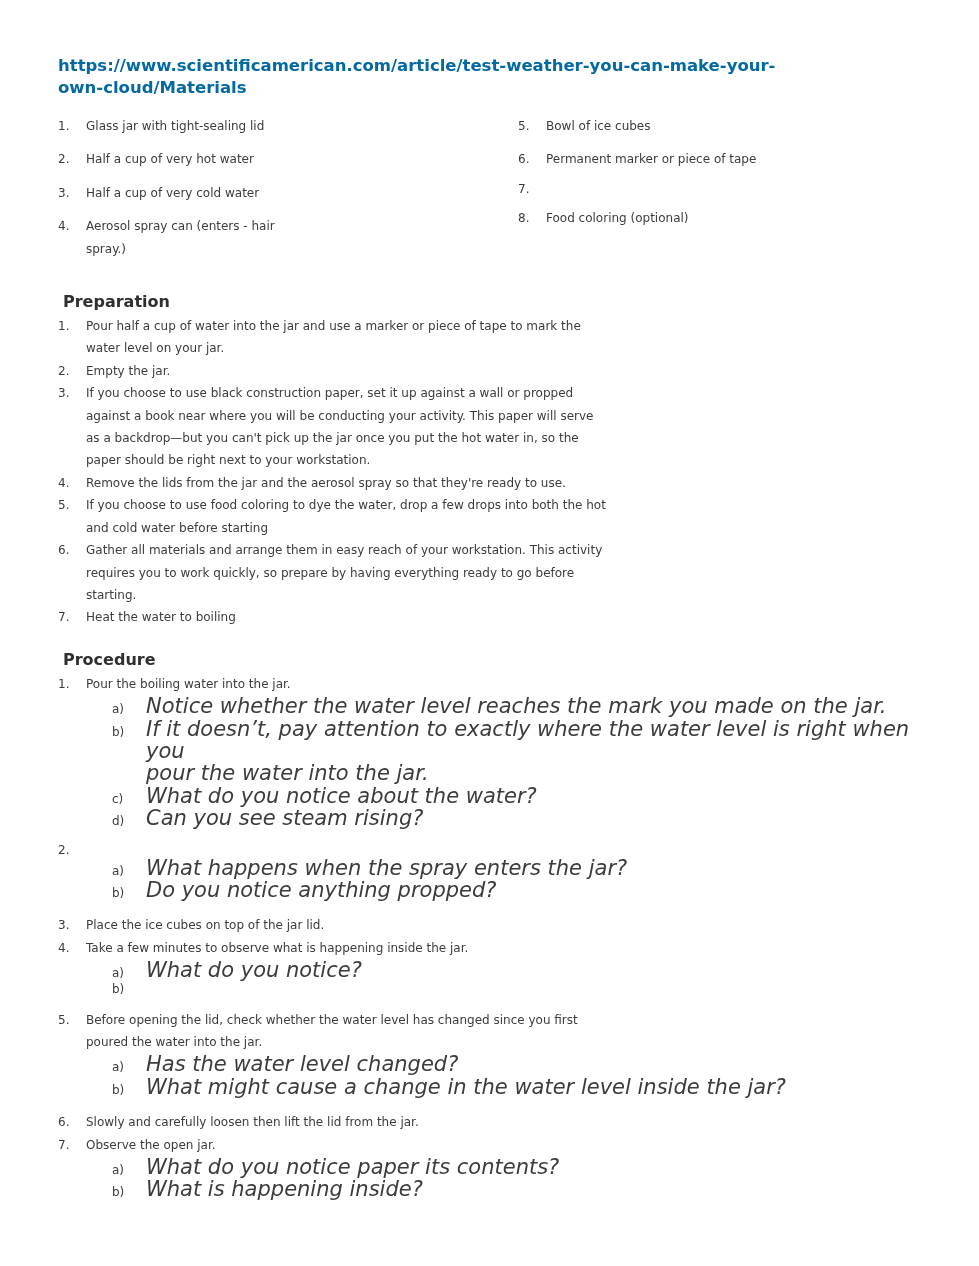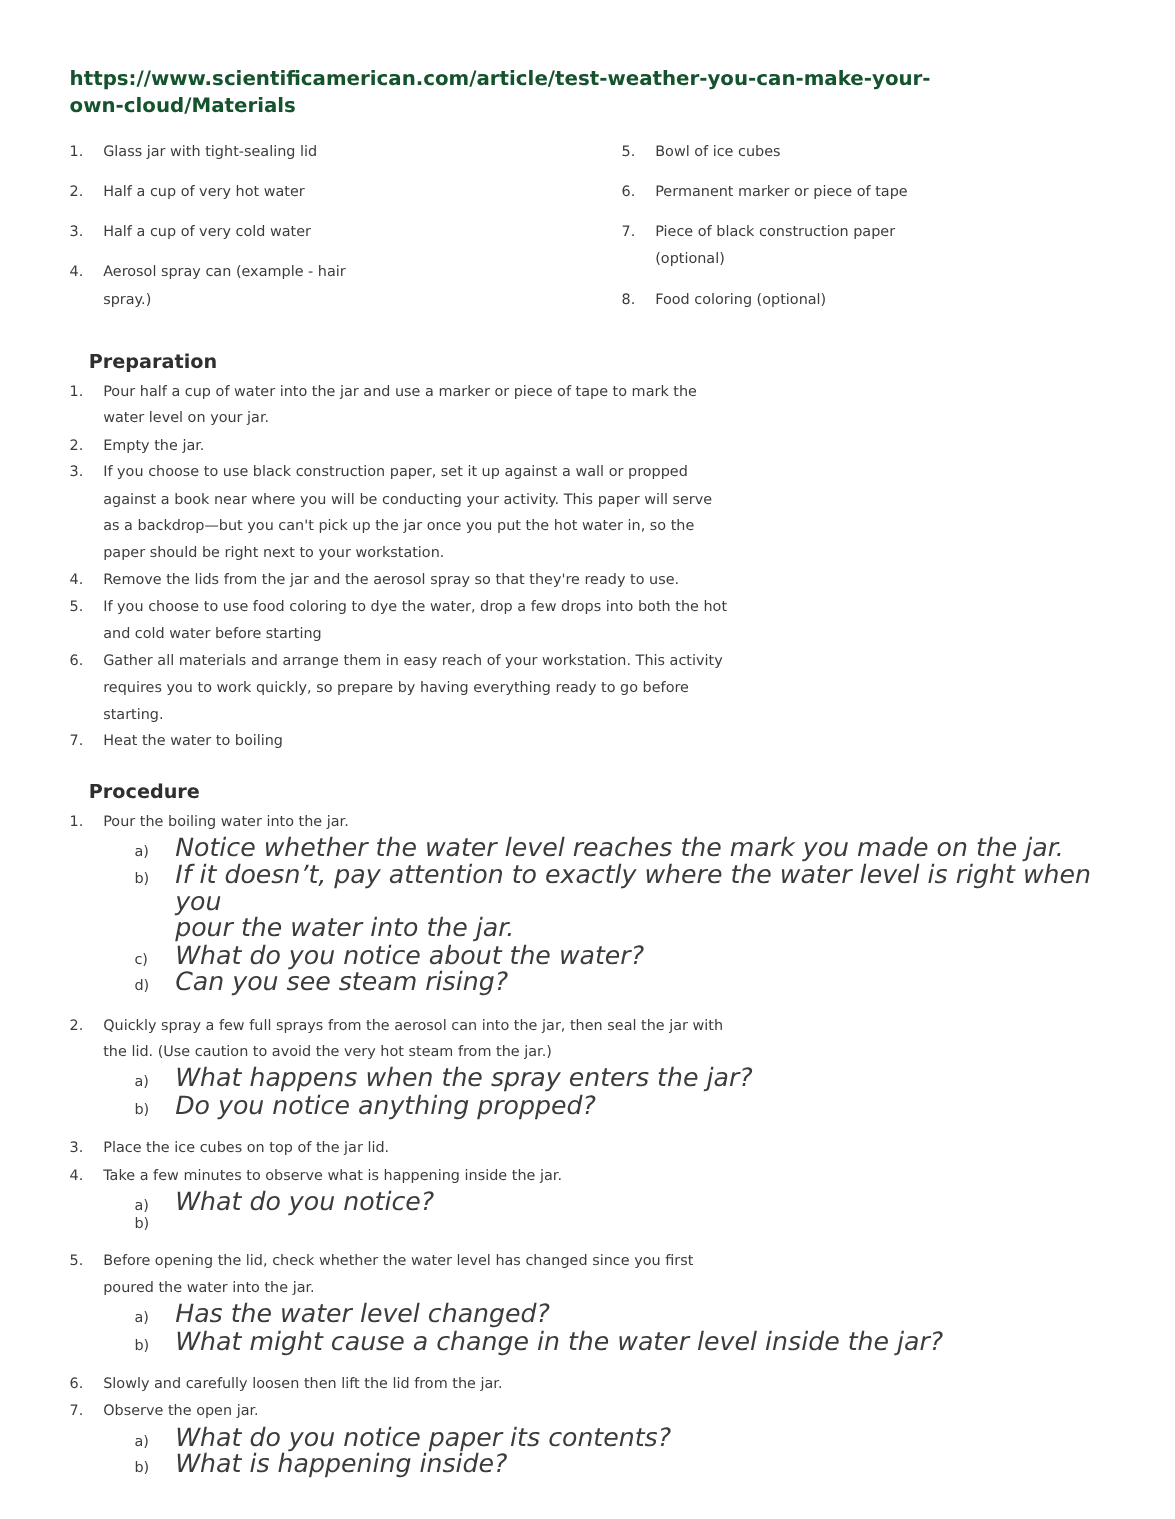--- a/index.html
+++ b/index.html
@@ -9,21 +9,21 @@
     font-family: "DejaVu Sans", sans-serif;
     color: #3c3c3c;
     overflow: hidden;
   }
   .page { padding: 55px 58px 0 58px; }
 
   .url-heading {
     font-weight: bold;
     font-size: 16.5px;
     line-height: 22px;
-    color: #14532d;
+    color: #0369a1;
     white-space: pre-line;
     margin: 0 0 16px 0;
   }
 
   .materials { display: flex; }
   .materials .col-left  { width: 460px; flex: none; }
   .materials .col-right { flex: 1; }
 
   .li-row { display: flex; align-items: baseline; }
   .m-item { margin-bottom: 11px; }
@@ -37,21 +37,21 @@
     font-size: 12px;
     line-height: 22.4px;
     white-space: pre-line;
   }
 
   .section-heading {
     font-weight: bold;
     font-size: 16px;
     line-height: 22px;
     color: #2f2f2f;
-    margin: 20px 0 2px 16px;
+    margin: 20px 0 2px 5px;
   }
 
   .plain-list .li-row { margin: 0; }
 
   .p-item.gap-after { margin-bottom: 13px; }
 
   .sub-row { display: flex; align-items: baseline; margin-left: 54px; }
   .sub-num {
     width: 34px; flex: none;
     font-size: 12px;
@@ -82,37 +82,35 @@
       <div class="m-item li-row">
         <span class="num">2.</span>
         <span class="li-text">Half a cup of very hot water</span>
       </div>
       <div class="m-item li-row">
         <span class="num">3.</span>
         <span class="li-text">Half a cup of very cold water</span>
       </div>
       <div class="m-item li-row">
         <span class="num">4.</span>
-        <span class="li-text">Aerosol spray can (example - hair
+        <span class="li-text">Aerosol spray can (enters - hair
 spray.)</span>
       </div>
     </div>
     <div class="col-right">
       <div class="m-item li-row">
         <span class="num">5.</span>
         <span class="li-text">Bowl of ice cubes</span>
       </div>
       <div class="m-item li-row">
         <span class="num">6.</span>
         <span class="li-text">Permanent marker or piece of tape</span>
       </div>
       <div class="m-item li-row">
         <span class="num">7.</span>
-        <span class="li-text">Piece of black construction paper
-(optional)</span>
       </div>
       <div class="m-item li-row">
         <span class="num">8.</span>
         <span class="li-text">Food coloring (optional)</span>
       </div>
     </div>
   </div>
 
   <div class="section-heading">Preparation</div>
   <div class="plain-list">
@@ -176,22 +174,20 @@
       </div>
       <div class="sub-row">
         <span class="sub-num">d)</span>
         <span class="sub-text">Can you see steam rising?</span>
       </div>
     </div>
 
     <div class="p-item gap-after">
       <div class="li-row">
         <span class="num">2.</span>
-        <span class="li-text">Quickly spray a few full sprays from the aerosol can into the jar, then seal the jar with
-the lid. (Use caution to avoid the very hot steam from the jar.)</span>
       </div>
       <div class="sub-row">
         <span class="sub-num">a)</span>
         <span class="sub-text">What happens when the spray enters the jar?</span>
       </div>
       <div class="sub-row">
         <span class="sub-num">b)</span>
         <span class="sub-text">Do you notice anything propped?</span>
       </div>
     </div>

